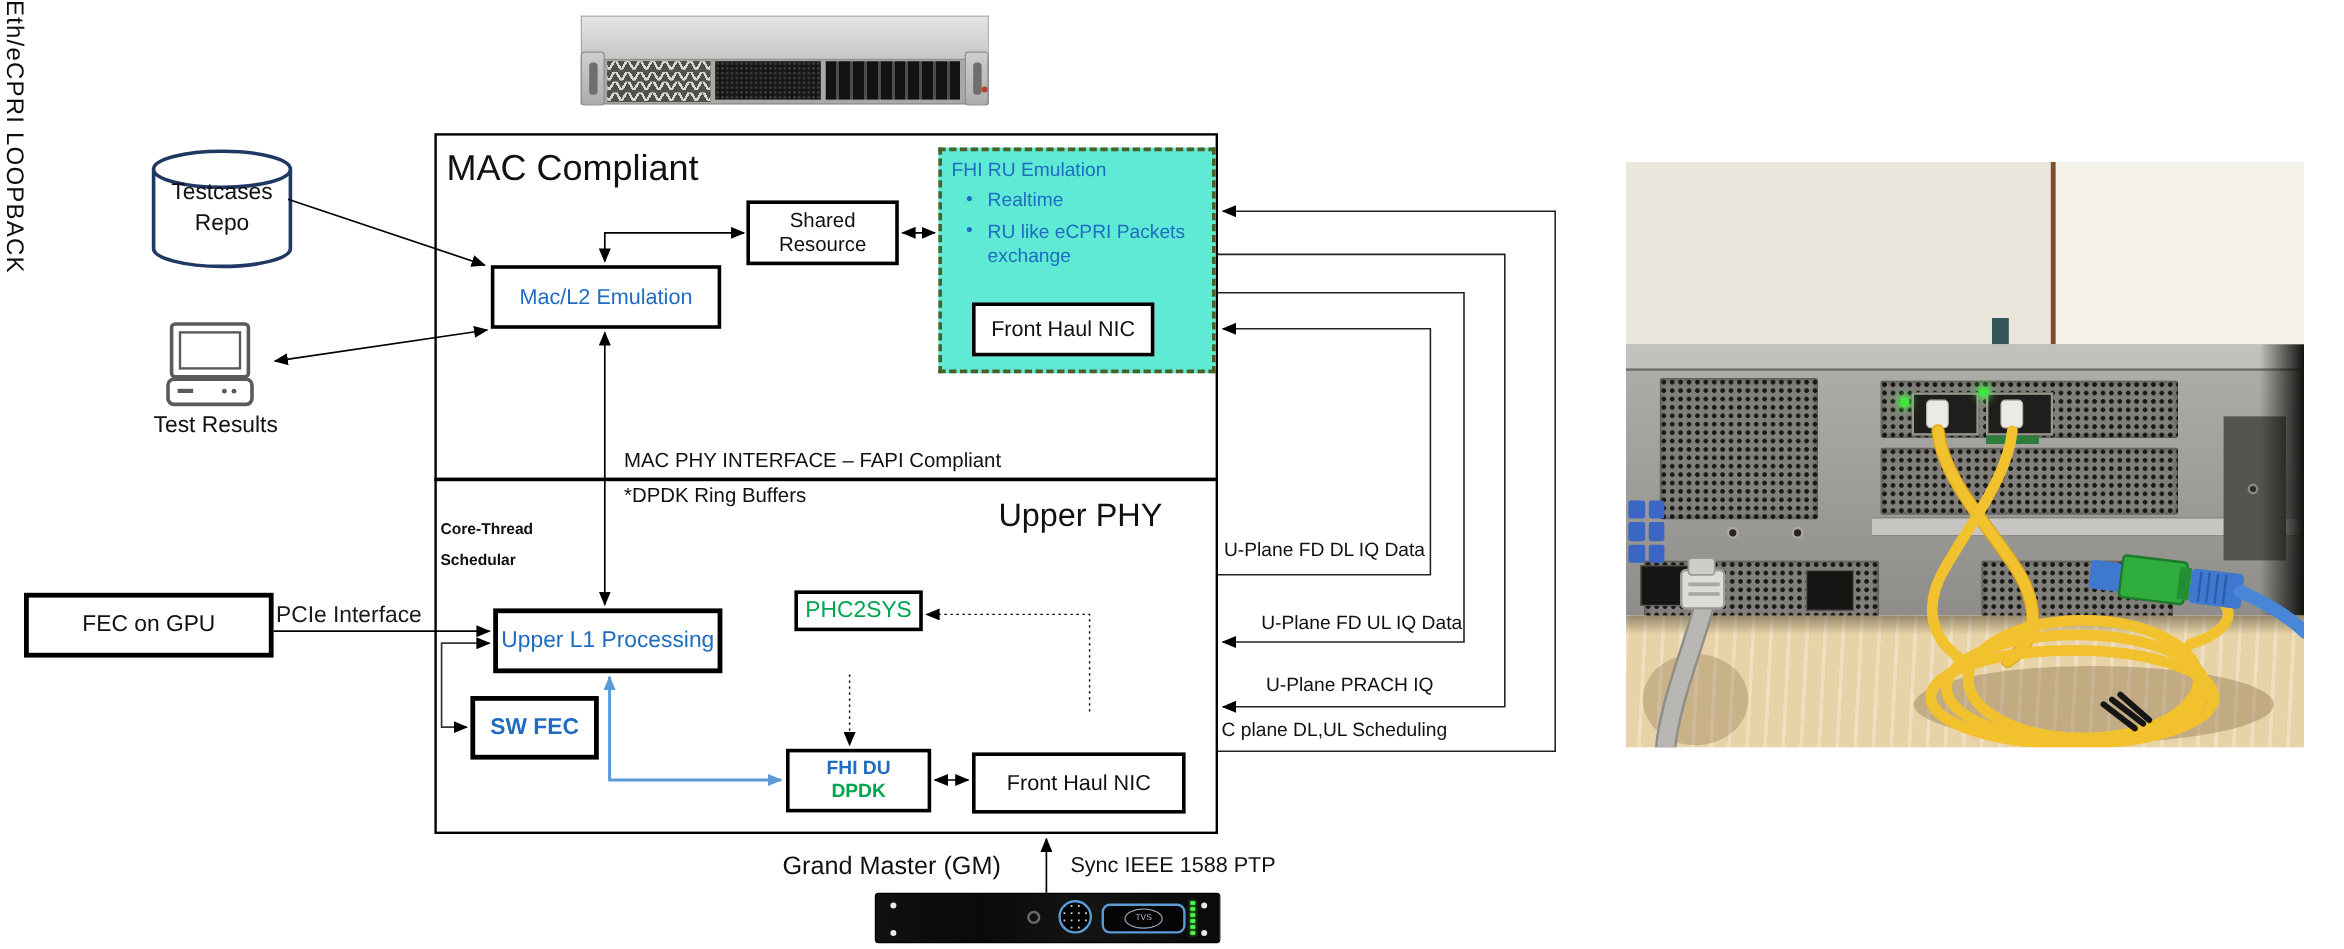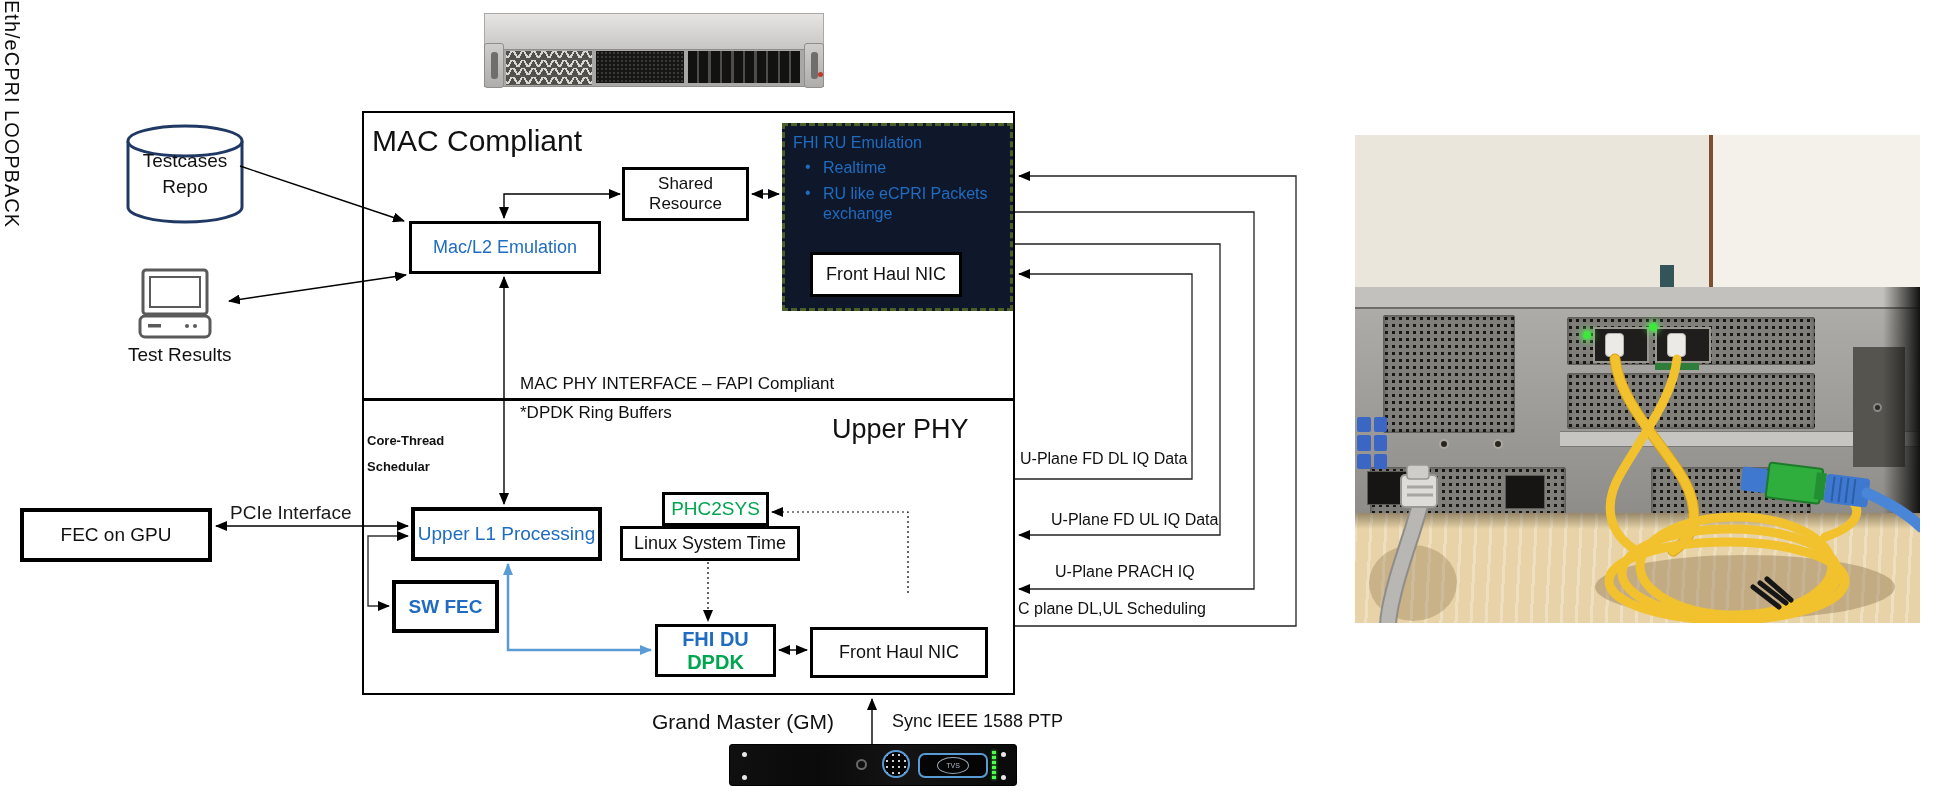--- a/index.html
+++ b/index.html
@@ -8,21 +8,21 @@
   #lines{position:absolute;left:0;top:0;z-index:1;pointer-events:none;}
   .abs{position:absolute;box-sizing:border-box;}
   .box{position:absolute;box-sizing:border-box;border:3px solid #000;background:#fff;
        display:flex;flex-direction:column;align-items:center;justify-content:center;
        text-align:center;z-index:2;line-height:1.15;}
   .lbl{position:absolute;z-index:2;white-space:nowrap;}
   .blue{color:#1f6cc0;}
   .green{color:#00a550;}
   .bold{font-weight:bold;}
   
-  #fhi-box{border:3px dashed #4c5f27;background:#0f172a;align-items:flex-start;
+  #fhi-box{border:3px dashed #4c5f27;background:#5eead4;align-items:flex-start;
            justify-content:flex-start;text-align:left;padding:8px 6px 6px 8px;}
   #fhi-box .fhi-title{font-size:16px;margin-bottom:6px;}
   #fhi-box ul{margin:0;padding:0 0 0 12px;list-style:none;}
   #fhi-box li{font-size:16px;margin-bottom:6px;padding-left:18px;position:relative;line-height:1.25;}
   #fhi-box li::before{content:"•";position:absolute;left:0;top:-1px;}
   
   #top-server{left:484px;top:13px;width:340px;height:76px;z-index:2;}
   #ts-top{left:0;top:0;width:340px;height:36px;background:linear-gradient(#e6e5e3,#c7c6c4);
           border:1px solid #a9a8a6;border-bottom:none;}
   #ts-bot{left:0;top:36px;width:340px;height:38px;background:#a9a8a6;border:1px solid #8f8e8c;}
@@ -173,41 +173,38 @@
     <div class="fhi-title blue">FHI RU Emulation</div>
     <ul>
       <li class="blue">Realtime</li>
       <li class="blue">RU like eCPRI Packets exchange</li>
     </ul>
   </div>
   <div class="box" style="left:810px;top:252px;width:152px;height:45px;font-size:18px;border-width:3.5px;">
     <div>Front Haul NIC</div>
   </div>
 
-  <div class="box" style="left:20px;top:494px;width:192px;height:54px;font-size:19px;border-width:4px;margin-top:14px;">
+  <div class="box" style="left:20px;top:494px;width:208px;height:54px;font-size:19px;border-width:4px;">
     <div>FEC on GPU</div>
   </div>
 
   <div class="box blue" style="left:411px;top:507px;width:191px;height:54px;font-size:19px;border-width:4px;">
     <div>Upper L1 Processing</div>
   </div>
 
   <div class="box blue bold" style="left:392px;top:580px;width:107px;height:53px;font-size:19px;border-width:4px;">
     <div>SW FEC</div>
   </div>
 
   <div class="box green" style="left:662px;top:492px;width:107px;height:34px;font-size:19px;border-width:3.5px;z-index:3;">
     <div>PHC2SYS</div>
   </div>
 
-  <div class="box" style="left:620px;top:526px;width:180px;height:35px;font-size:18px;border-width:3.5px;">
-    <div>Linux System Time</div>
-  </div>
-
-  <div class="box bold" style="left:655px;top:624px;width:121px;height:53px;font-size:20px;border-width:3.5px;">
+
+  <div class="box bold" style="left:655px;top:624px;width:121px;height:53px;font-size:16px;border-width:3.5px;">
     <div class="blue">FHI DU</div>
     <div class="green">DPDK</div>
   </div>
 
   <div class="box green" style="left:844px;top:594px;width:108px;height:33px;font-size:18px;border-width:2.5px;margin-top:45px;">
     <div>PTP4L</div>
   </div>
 
   <div class="box" style="left:810px;top:627px;width:178px;height:51px;font-size:18px;border-width:3.5px;">
     <div>Front Haul NIC</div>

